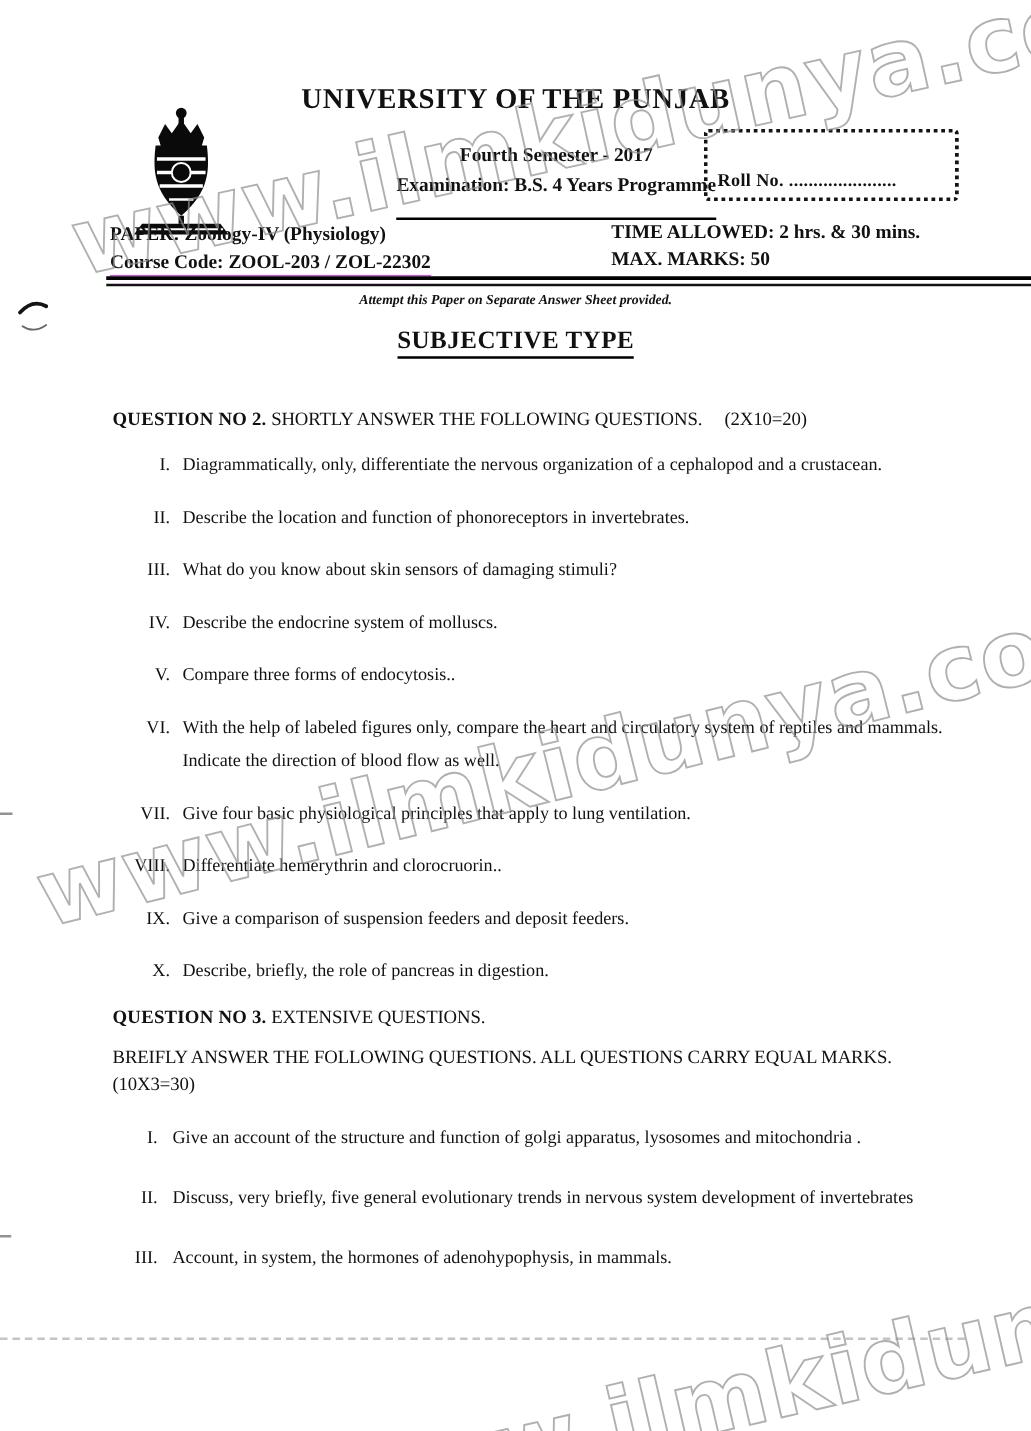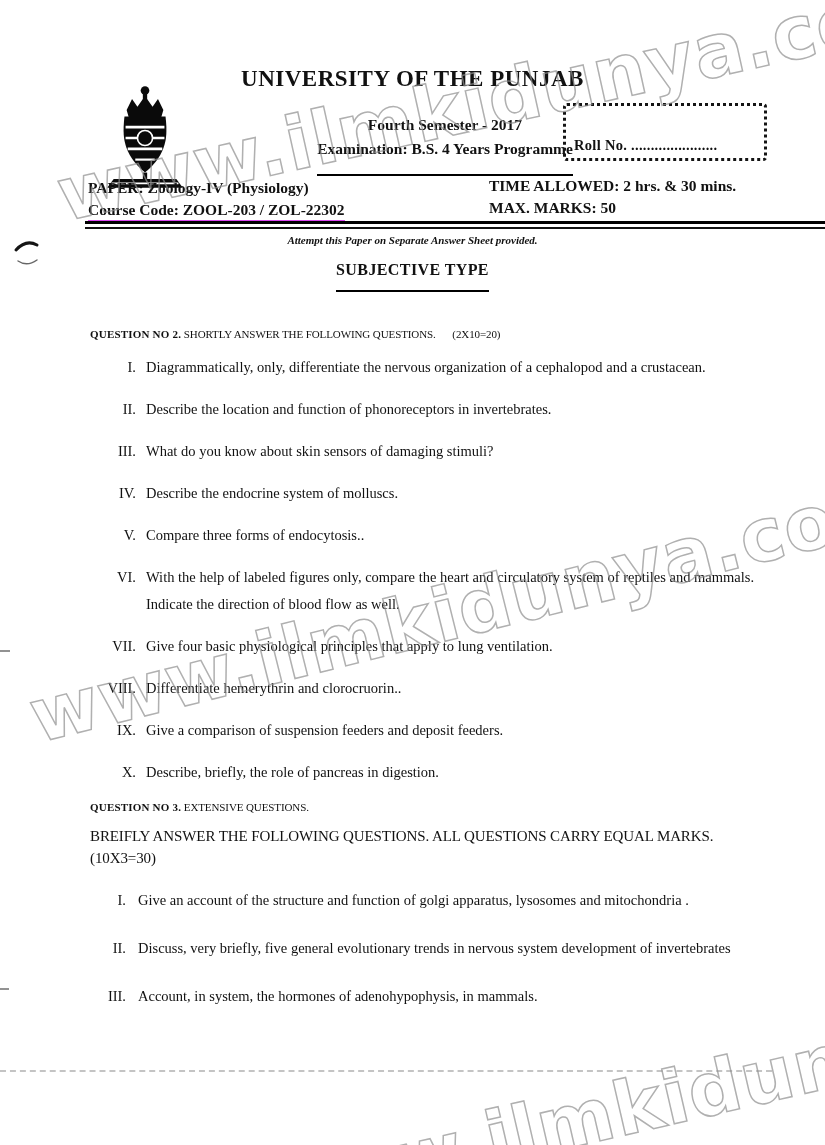--- a/index.html
+++ b/index.html
@@ -45,26 +45,26 @@
   .dblrule{
     position:absolute;left:85px;width:740px;top:221px;height:3px;
     border-top:3.5px solid #000;border-bottom:2.5px solid #121212;background:#fff;
   }
   .attempt{
     position:absolute;left:0;top:234px;width:100%;text-align:center;
     font-size:11px;font-weight:700;font-style:italic;
   }
   .subjective-wrap{position:absolute;left:0;top:261px;width:100%;text-align:center;}
   .subjective{
-    display:inline-block;font-size:16px;font-weight:700;letter-spacing:.4px;
-    border-bottom:2.5px solid #000;padding-bottom:11px;
+    display:inline-block;font-size:20px;font-weight:700;letter-spacing:.4px;
+    border-bottom:2.5px solid #000;padding-bottom:1px;
   }
   
   .content{position:absolute;left:90px;top:328px;width:690px;font-size:14.5px;}
-  .qhead{font-size:11px;white-space:nowrap;letter-spacing:-.1px;}
+  .qhead{font-size:15px;white-space:nowrap;letter-spacing:-.1px;}
   .qhead .qlabel{font-weight:700;letter-spacing:.2px;}
   .qhead .qmarks{margin-left:14px;}
   .q2head{margin-bottom:14px;}
   .qrow{display:flex;margin-bottom:15px;line-height:27px;}
   .qrow .num{width:46px;text-align:right;flex:none;padding-right:10px;}
   .qrow .txt{width:620px;}
   .q3head{margin-top:14px;margin-bottom:12px;}
   .q3intro{line-height:22px;margin-bottom:16px;font-size:15px;letter-spacing:-.1px;}
   .q3intro span{display:block;}
   .q3row{display:flex;margin-bottom:18px;line-height:30px;}

